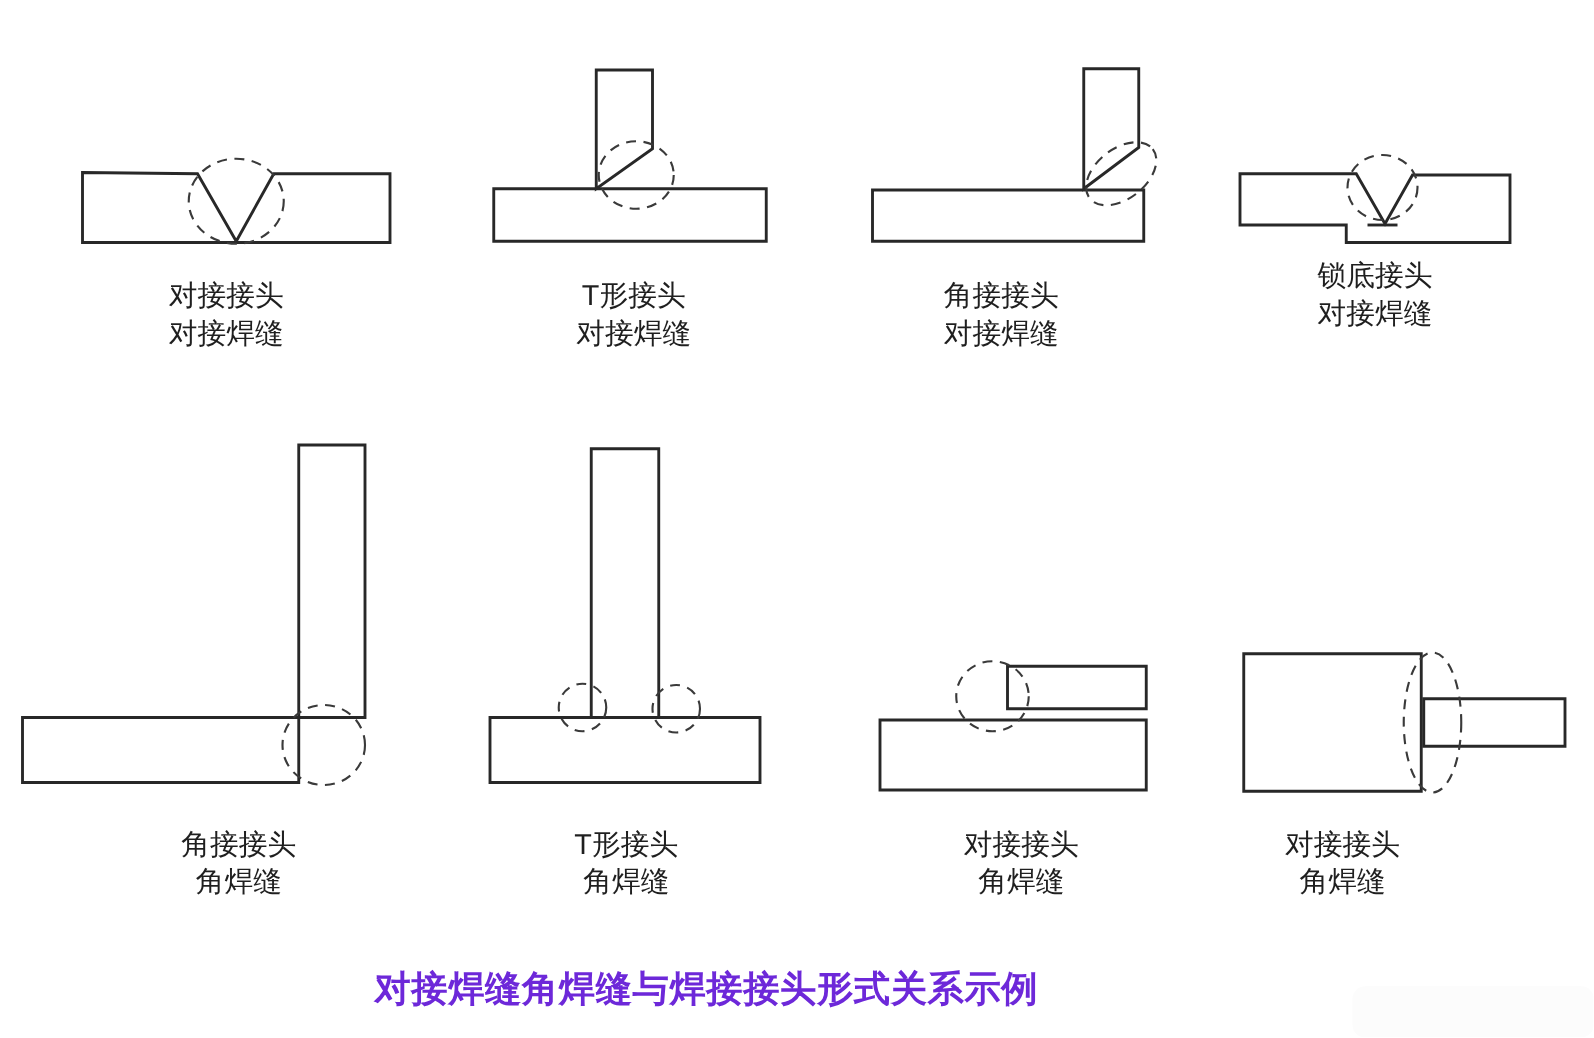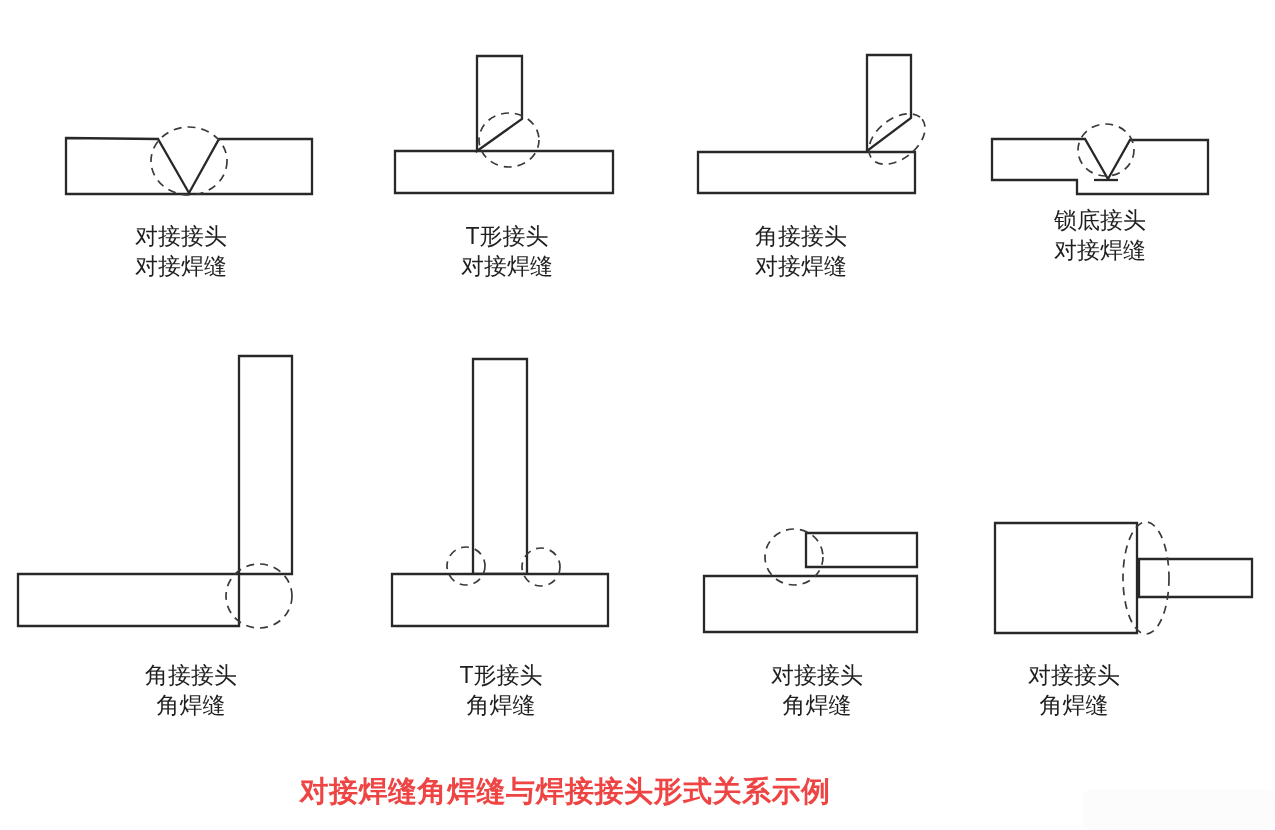--- a/index.html
+++ b/index.html
@@ -49,21 +49,21 @@
   }
   .diagram-title {
     position: absolute;
     left: 565px;
     top: 772px;
     transform: translateX(-50%);
     font-size: 29px;
     font-weight: bold;
     letter-spacing: 0.5px;
     white-space: nowrap;
-    color: #ef4444;
+    color: #6d28d9;
   }
   .watermark {
     position: absolute;
     left: 1082px;
     top: 789px;
     width: 193px;
     height: 41px;
     background: #fcfcfc;
     border-radius: 10px;
   }

